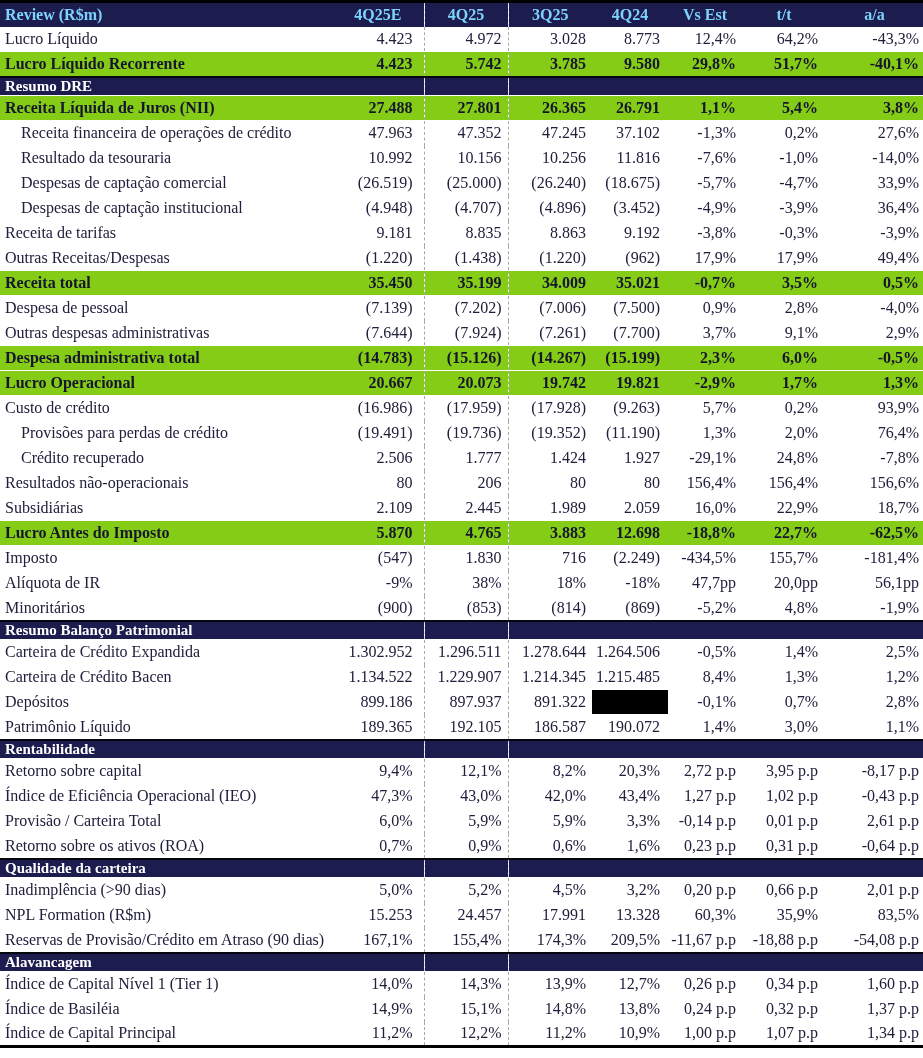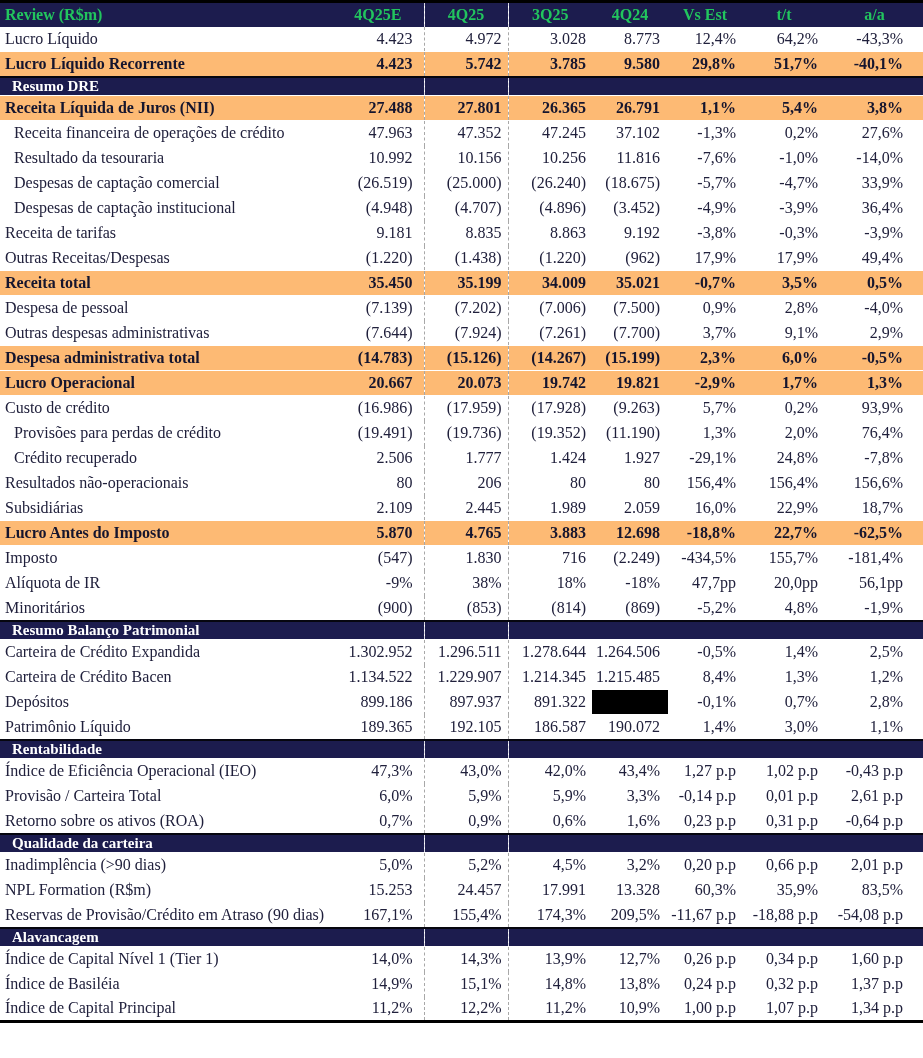--- a/index.html
+++ b/index.html
@@ -11,70 +11,70 @@
     border-collapse: collapse;
     table-layout: fixed;
     border-top: 3px solid #000000;
     border-bottom: 3px solid #000000;
   }
   th, td { padding: 0; overflow: hidden; white-space: nowrap; }
 
   
   thead th {
     background: #1c1c4e;
-    color: #22c55e;
+    color: #7dd3fc;
     font-weight: 700;
     font-size: 16px;
     height: 25px;
   }
   th.label-col { text-align: left; padding-left: 5px; }
   th.ch { text-align: center; }
 
   
   tr.section-row td {
     background: #1c1c4e;
     color: #ffffff;
     font-weight: 700;
     font-size: 15px;
     height: 19px;
     border-top: 2px solid #06060f;
     border-bottom: 1px solid #ffffff;
   }
-  tr.section-row td.sec-label { text-align: left; padding-left: 12px; }
+  tr.section-row td.sec-label { text-align: left; padding-left: 5px; }
 
   
   tr.data-row td {
     height: 25px;
     font-size: 16px;
     color: #20203c;
     background: #ffffff;
   }
   tr.data-row.shaded td {
-    background: #fdba74;
+    background: #84cc16;
     font-weight: 700;
     color: #15152e;
     border-top: 1px solid #ffffff;
     border-bottom: 1px solid #ffffff;
   }
   td.label { text-align: left; padding-left: 5px; }
-  td.label.indent { padding-left: 14px; }
+  td.label.indent { padding-left: 21px; }
   td.num { text-align: right; }
 
   
   .sep { border-right: 1px dashed #a8a8a8; }
   thead .sep, tr.section-row .sep { border-right: 1px dashed #d9d9e6; }
 
   
   tr.data-row td:nth-child(2) { padding-right: 11px; }
   tr.data-row td:nth-child(3) { padding-right: 6px; }
   tr.data-row td:nth-child(4) { padding-right: 6px; }
   tr.data-row td:nth-child(5) { padding-right: 8px; }
   tr.data-row td:nth-child(6) { padding-right: 6px; margin-top: 8px; }
   tr.data-row td:nth-child(7) { padding-right: 8px; }
-  tr.data-row td:nth-child(8) { padding-right: 20px; }
+  tr.data-row td:nth-child(8) { padding-right: 4px; }
 
   .redacted-box {
     display: inline-block;
     width: 82px;
     height: 24px;
     background: #000000;
     vertical-align: middle;
     margin-right: -6px;
     margin-bottom: 1px;
   }
@@ -385,20 +385,30 @@
         <td class="num">1,4%</td>
         <td class="num">3,0%</td>
         <td class="num">1,1%</td>
       </tr>
       <tr class="section-row">
         <td colspan="2" class="sec-label sep">Rentabilidade</td>
         <td class="sep"></td>
         <td colspan="5"></td>
       </tr>
       <tr class="data-row">
+        <td class="label">Retorno sobre capital</td>
+        <td class="num sep">9,4%</td>
+        <td class="num sep">12,1%</td>
+        <td class="num">8,2%</td>
+        <td class="num">20,3%</td>
+        <td class="num">2,72 p.p</td>
+        <td class="num">3,95 p.p</td>
+        <td class="num">-8,17 p.p</td>
+      </tr>
+      <tr class="data-row">
         <td class="label">Índice de Eficiência Operacional (IEO)</td>
         <td class="num sep">47,3%</td>
         <td class="num sep">43,0%</td>
         <td class="num">42,0%</td>
         <td class="num">43,4%</td>
         <td class="num">1,27 p.p</td>
         <td class="num">1,02 p.p</td>
         <td class="num">-0,43 p.p</td>
       </tr>
       <tr class="data-row">

